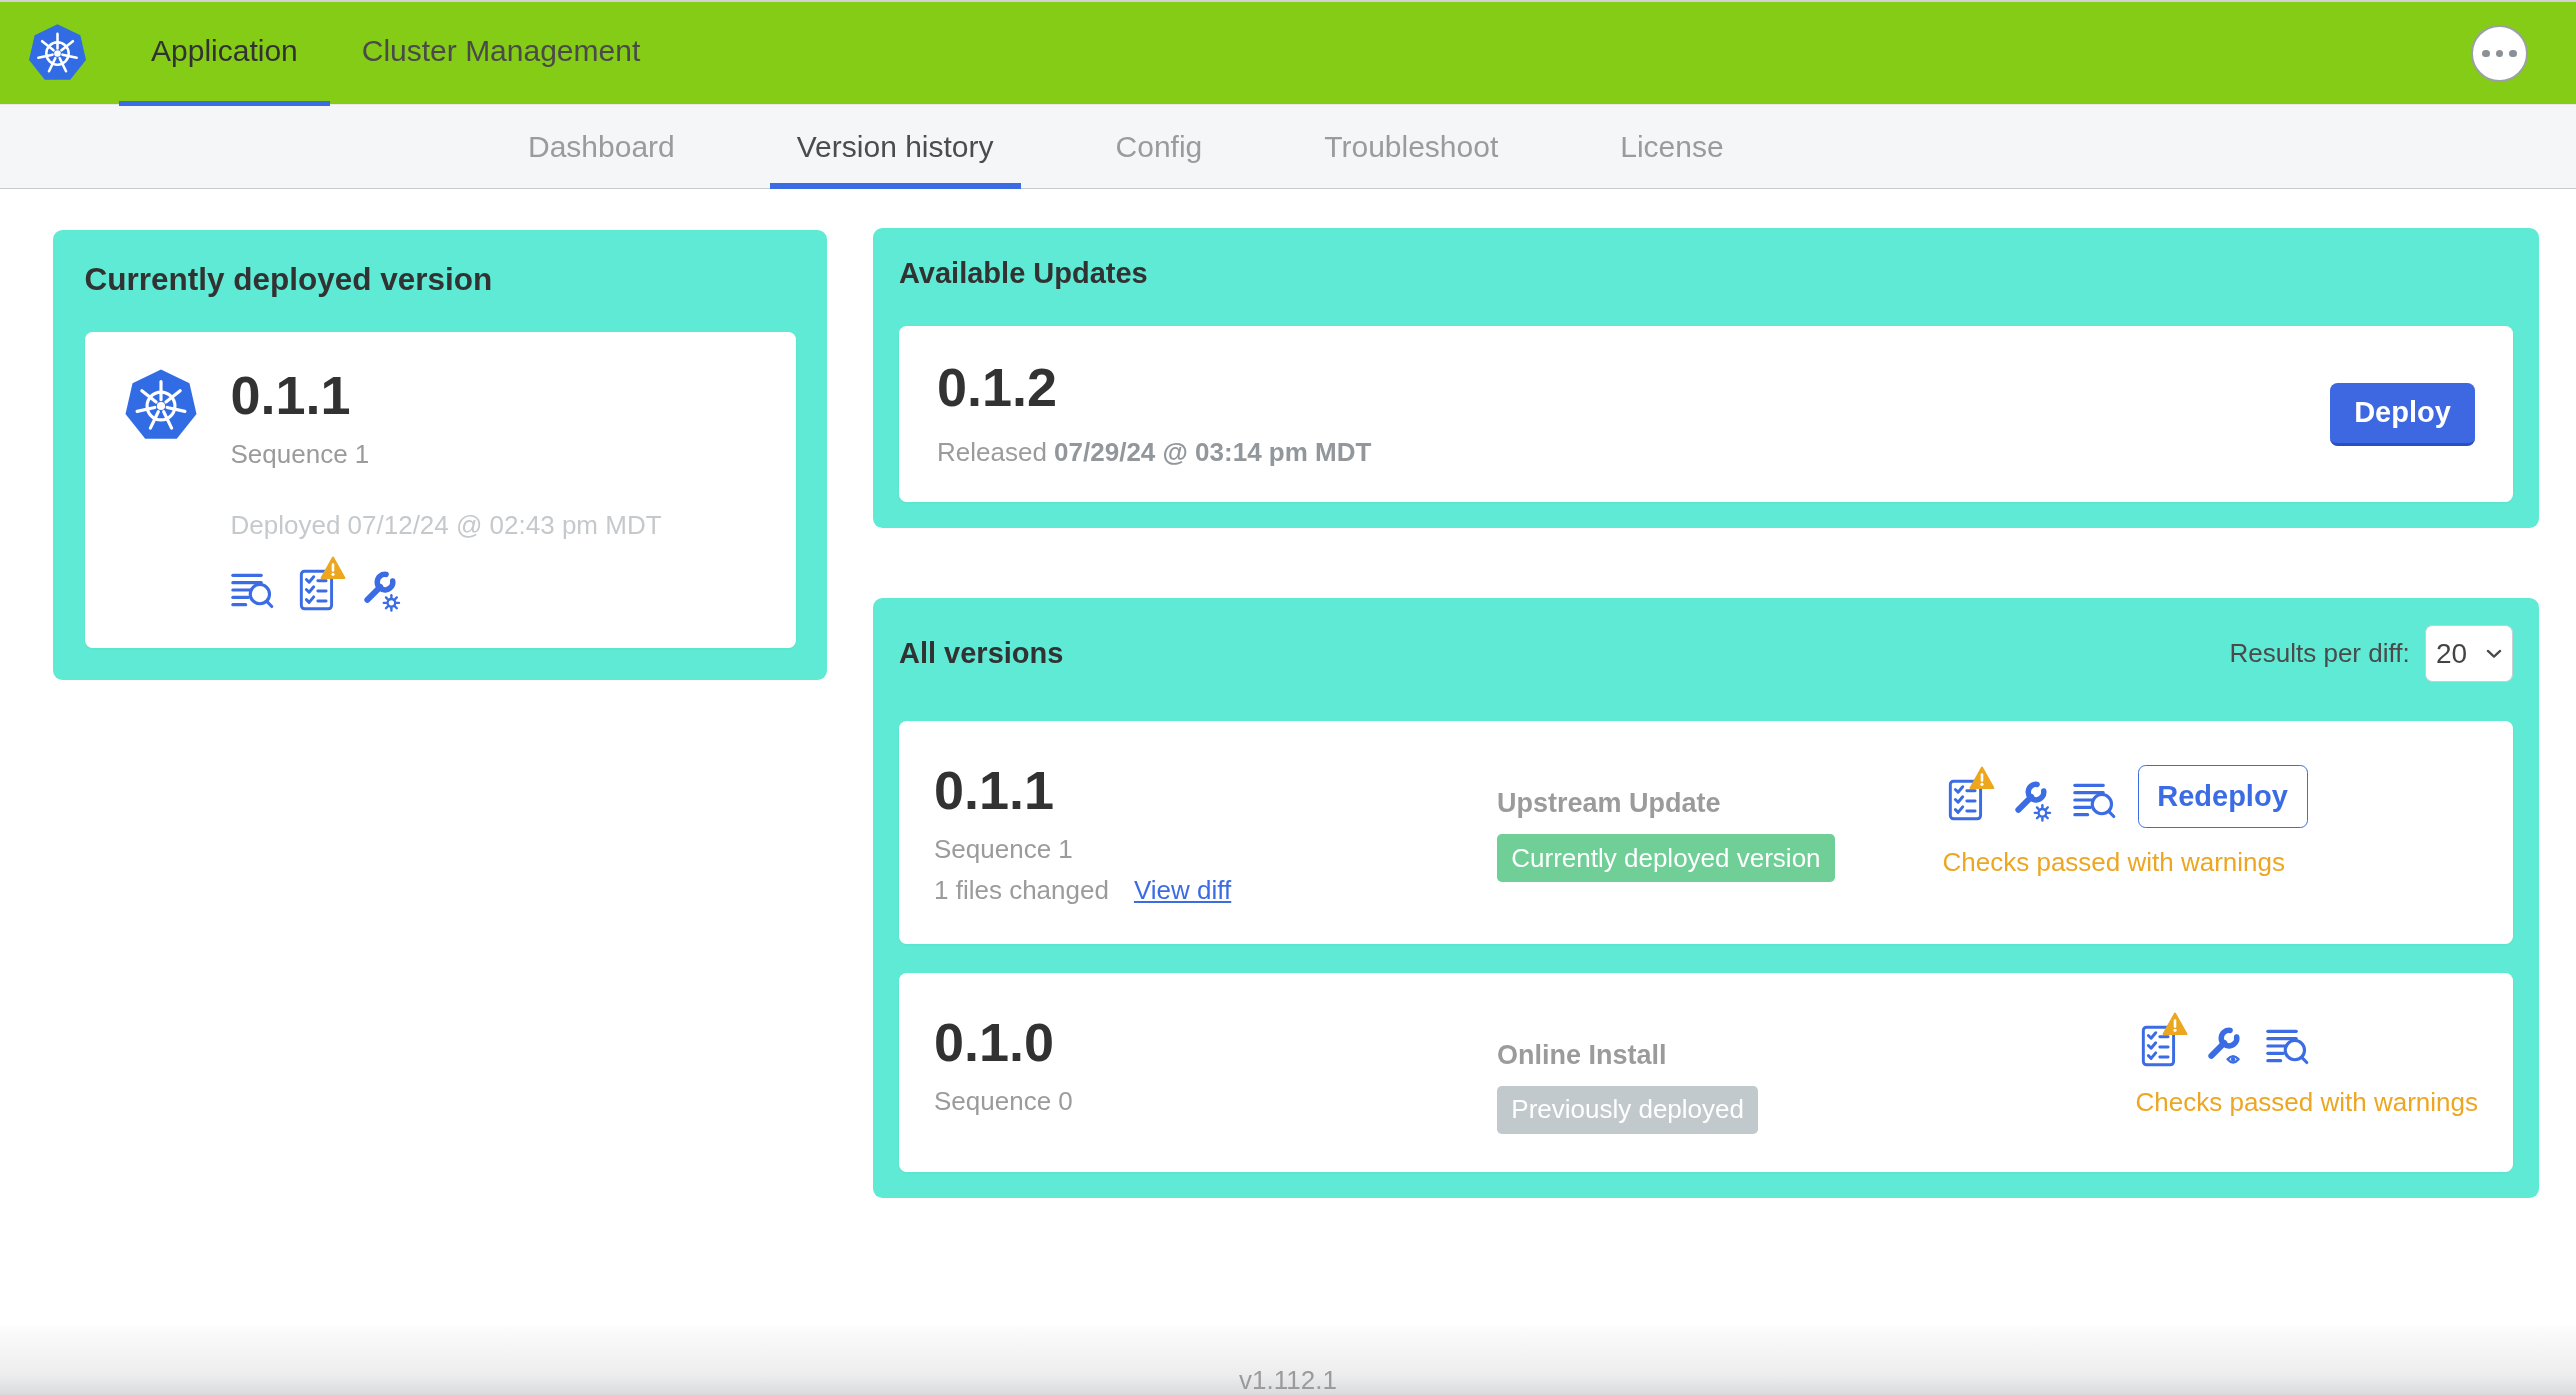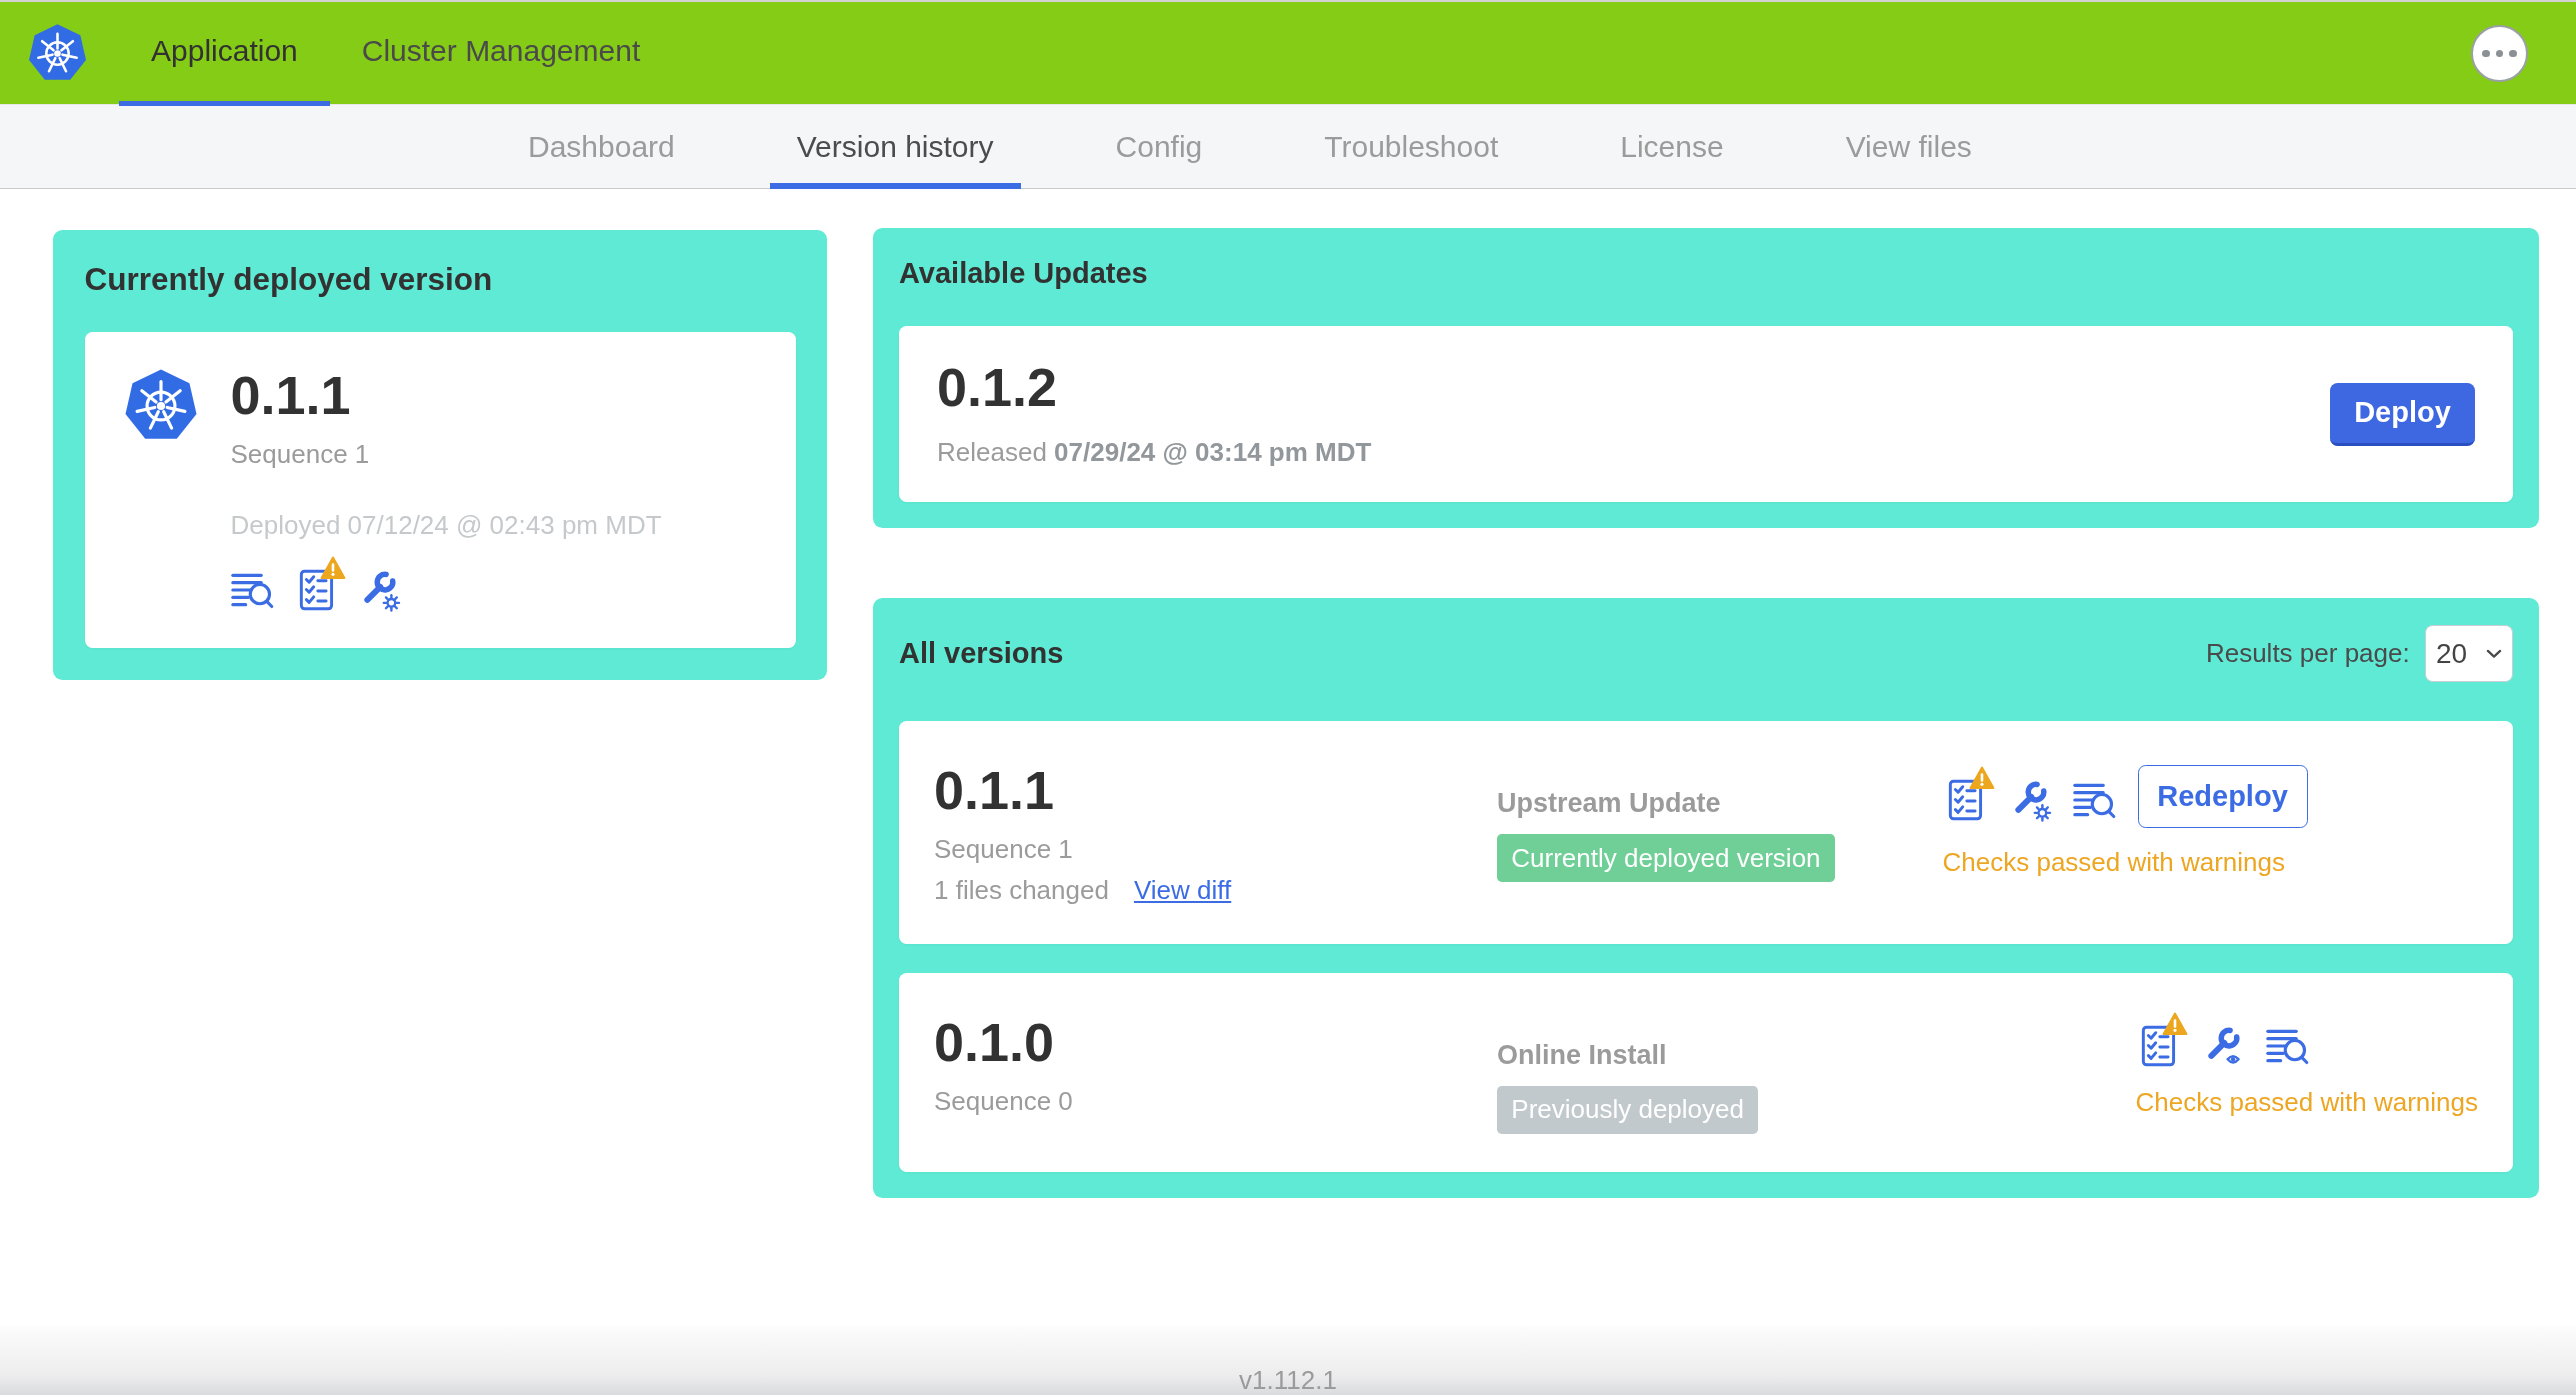--- a/index.html
+++ b/index.html
@@ -215,21 +215,20 @@
       <i></i>
   </div>
 </div>
 
 <div class="subnav">
   <div class="subtab">Dashboard</div>
   <div class="subtab active">Version history</div>
   <div class="subtab">Config</div>
   <div class="subtab">Troubleshoot</div>
   <div class="subtab">License</div>
-  <div class="subtab">View files</div>
 </div>
 
 <div class="main">
 
   <div class="panel cur-card">
     <div class="panel-title">Currently deployed version</div>
     <div class="white-card cur-inner">
       <svg class="k8s" viewBox="0 0 80 80" width="76" height="76">
           <use href="#sym-k8s"></use>
         </svg>
@@ -272,21 +271,21 @@
         </div>
       </div>
       <button class="btn-primary">Deploy</button>
     </div>
   </div>
 
   <div class="panel allv-card">
     <div class="allv-head">
       <div class="panel-title">All versions</div>
       <div class="rpp">
-        <span class="rpp-label">Results per page:</span>
+        <span class="rpp-label">Results per diff:</span>
         <div class="rpp-select">
           <span>20</span>
           <svg width="16" height="9.5" viewBox="0 0 17 10">
               <use href="#sym-chevron"></use>
             </svg>
         </div>
       </div>
     </div>
 
     <div class="rows">

